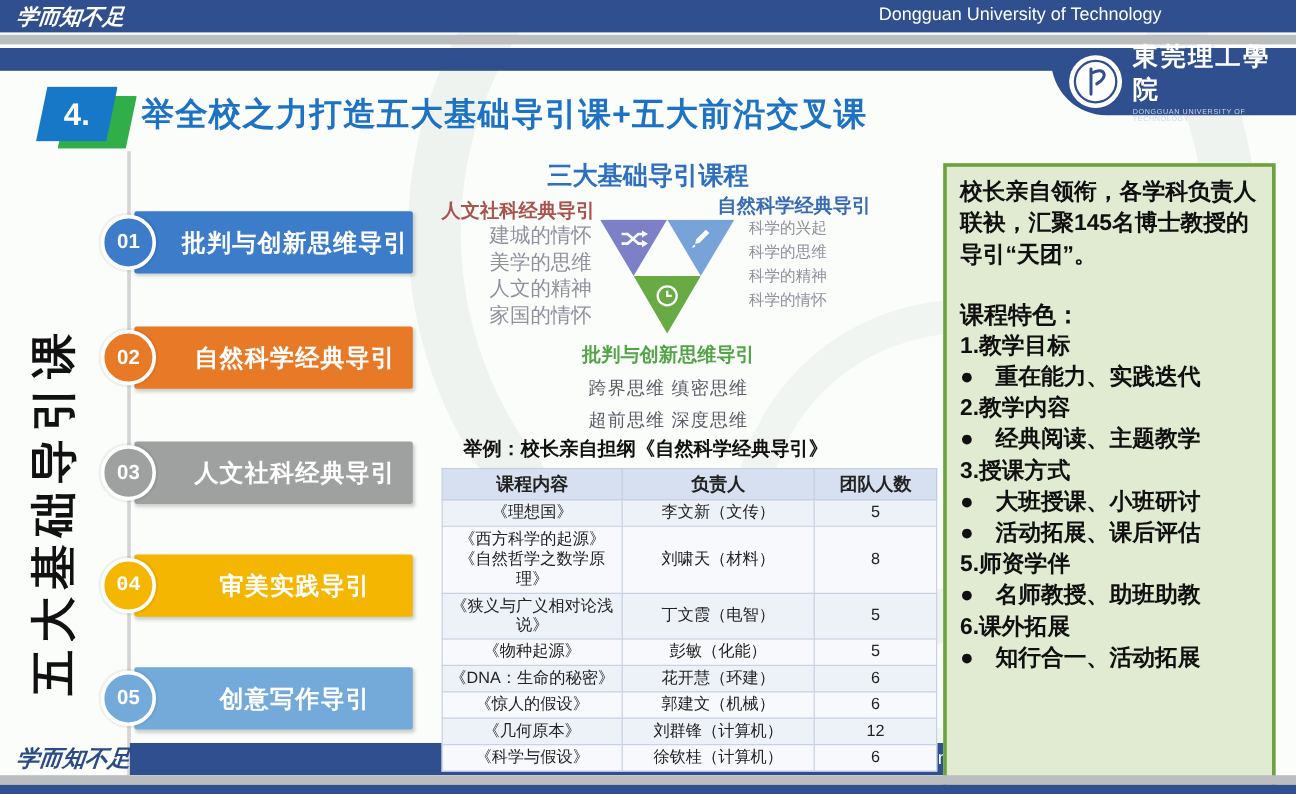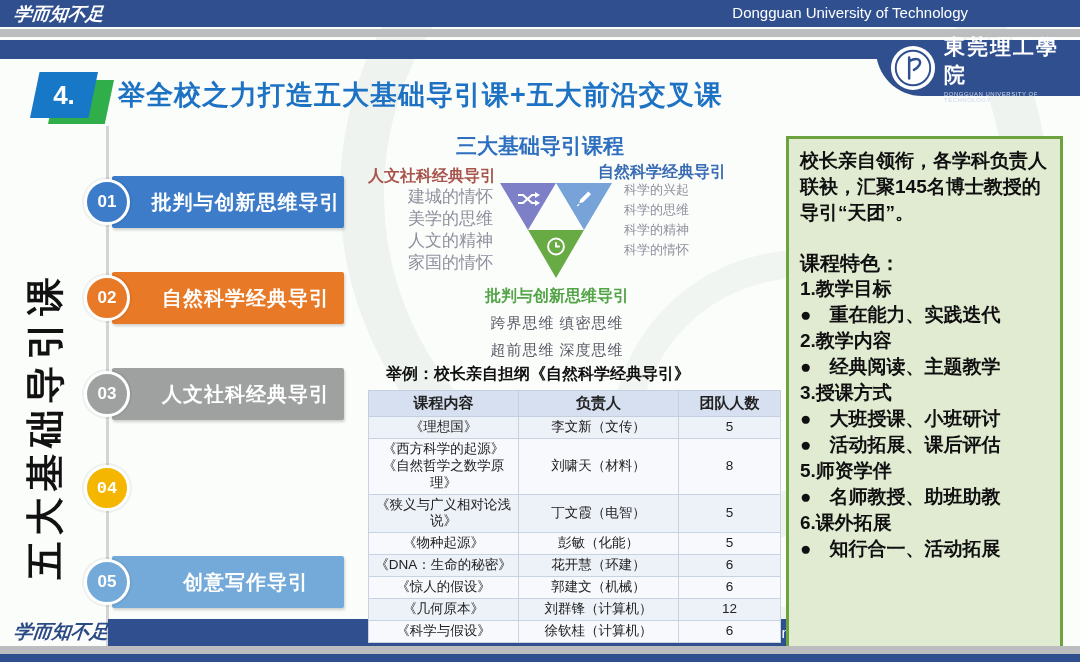--- a/index.html
+++ b/index.html
@@ -154,20 +154,23 @@
   </div>
   <div class="course-item" style="top:368px">
     <div class="course-bar" style="background: rgb(159, 160, 160);">
       <span class="course-label">人文社科经典导引</span>
       </div>
     <div class="num-circle" style="background: rgb(159, 160, 160);">
       <span>03</span>
       </div>
   </div>
   <div class="course-item" style="top:462px">
+    <div class="course-bar" style="background: rgb(244, 182, 0);">
+      <span class="course-label">审美实践导引</span>
+      </div>
     <div class="num-circle" style="background: rgb(244, 182, 0); font-family: Liberation Mono, monospace;">
       <span>04</span>
       </div>
   </div>
   <div class="course-item" style="top:556px">
     <div class="course-bar" style="background: rgb(116, 170, 217);">
       <span class="course-label">创意写作导引</span>
       </div>
     <div class="num-circle" style="background: rgb(116, 170, 217);">
       <span>05</span>

